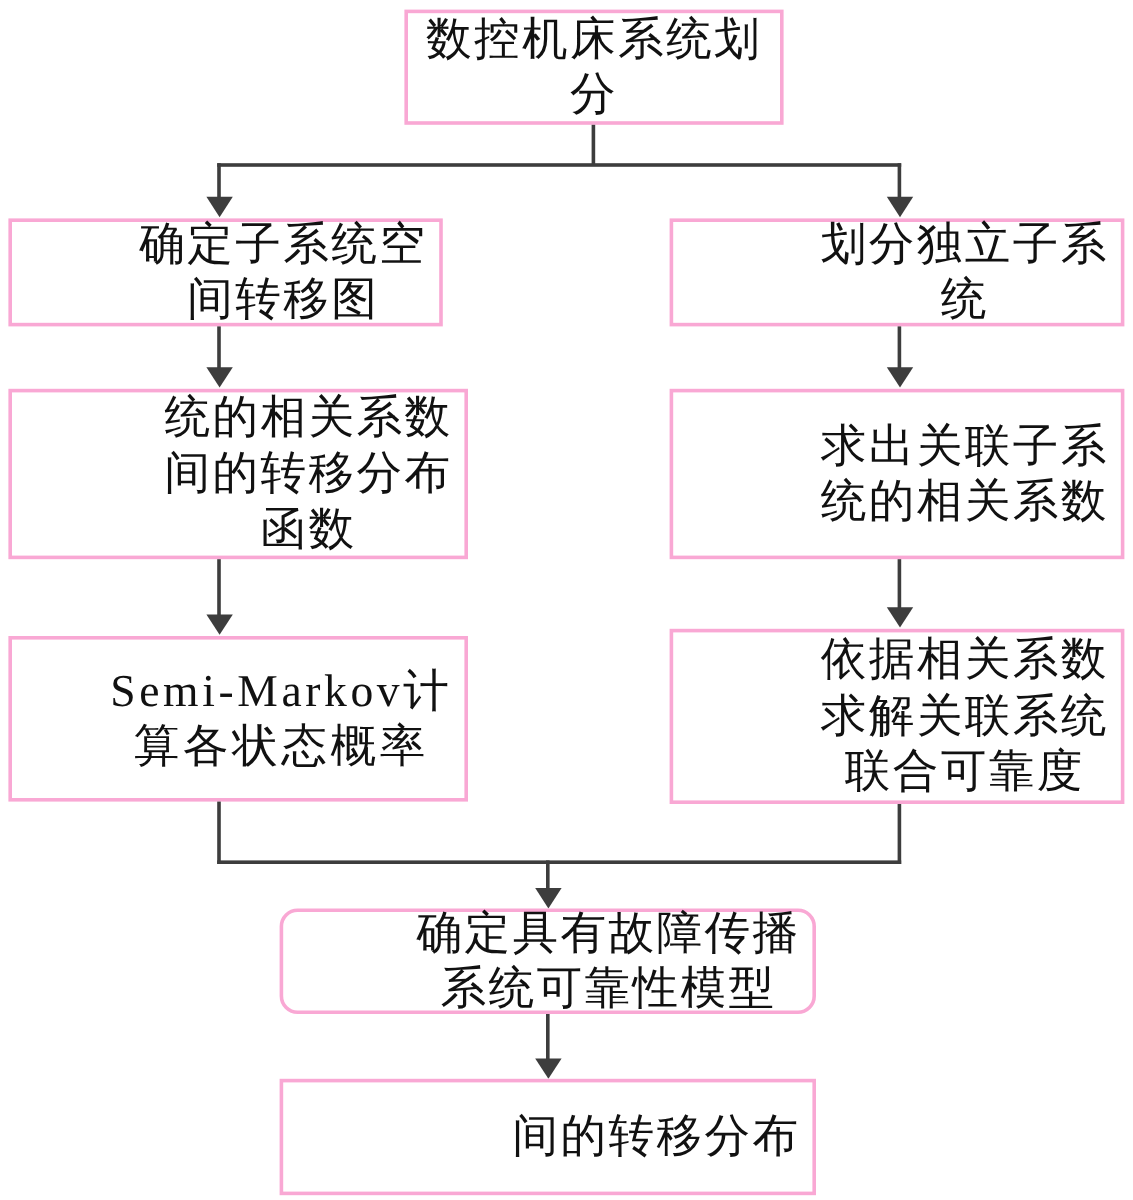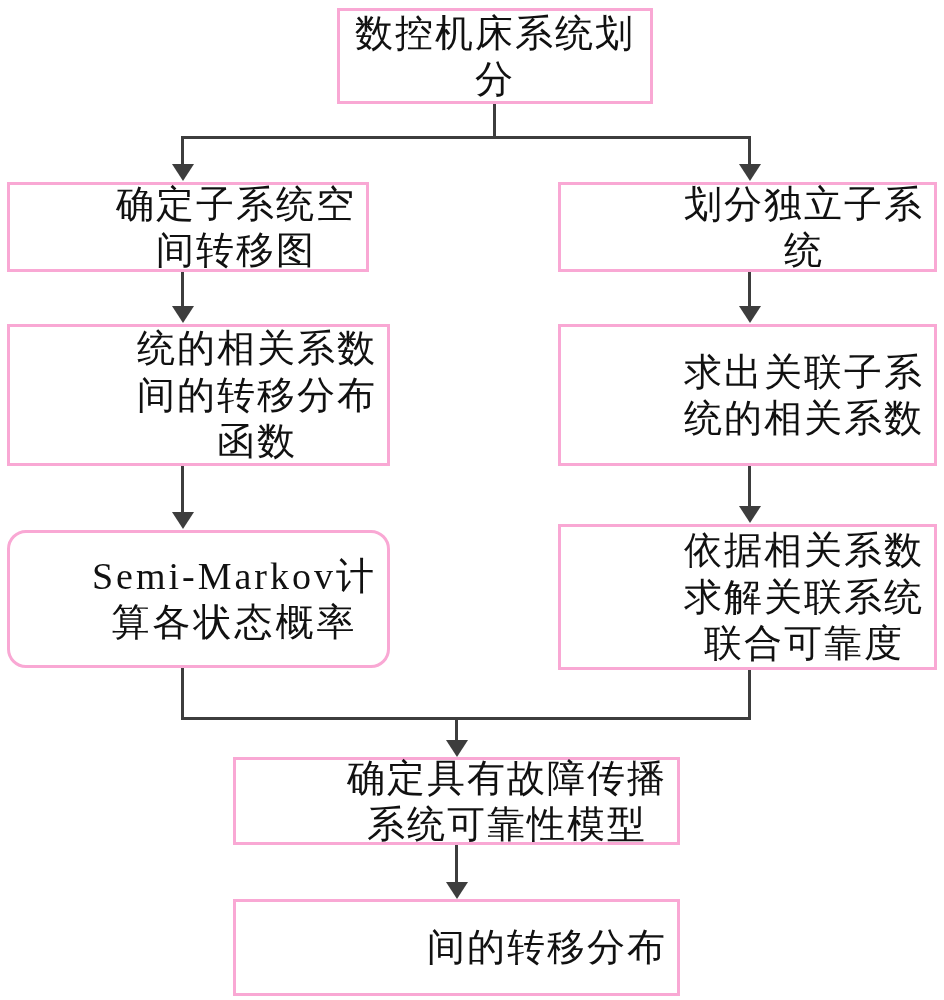--- a/index.html
+++ b/index.html
@@ -86,21 +86,21 @@
 
   <div class="node" style="left:7px; top:324px; width:383px; height:142px;">
     <span class="node-label">统的相关系数
 间的转移分布
 函数</span>
   </div>
 
   <div class="vline" style="left:181px; top:466px; width:3px; height:48px;"></div>
   <div class="arrowhead" style="left:172px; top:512px;"></div>
 
-  <div class="node" style="left:7px; top:530px; width:383px; height:138px;border-radius:19px;">
+  <div class="node" style="left:7px; top:530px; width:383px; height:138px;">
     <span class="node-label latin-mix">Semi-Markov计
 算各状态概率</span>
   </div>
 
   <div class="node" style="left:558px; top:182px; width:379px; height:90px;">
     <span class="node-label">划分独立子系
 统</span>
   </div>
 
   <div class="vline" style="left:748px; top:272px; width:3px; height:36px;"></div>
@@ -119,21 +119,21 @@
 求解关联系统
 联合可靠度</span>
   </div>
 
   <div class="vline" style="left:181px; top:668px; width:3px; height:52px;"></div>
   <div class="vline" style="left:748px; top:670px; width:3px; height:50px;"></div>
   <div class="hline" style="left:181px; top:717px; width:570px; height:3px;"></div>
   <div class="vline" style="left:455px; top:717px; width:3px; height:26px;"></div>
   <div class="arrowhead" style="left:446px; top:740px;"></div>
 
-  <div class="node" style="left:233px; top:757px; width:447px; height:88px;">
+  <div class="node" style="left:233px; top:757px; width:447px; height:88px;border-radius:15px;">
     <span class="node-label">确定具有故障传播
 系统可靠性模型</span>
   </div>
 
   <div class="vline" style="left:455px; top:845px; width:3px; height:40px;"></div>
   <div class="arrowhead" style="left:446px; top:882px;"></div>
 
   <div class="node" style="left:233px; top:899px; width:447px; height:97px;">
     <span class="node-label">间的转移分布</span>
   </div>

